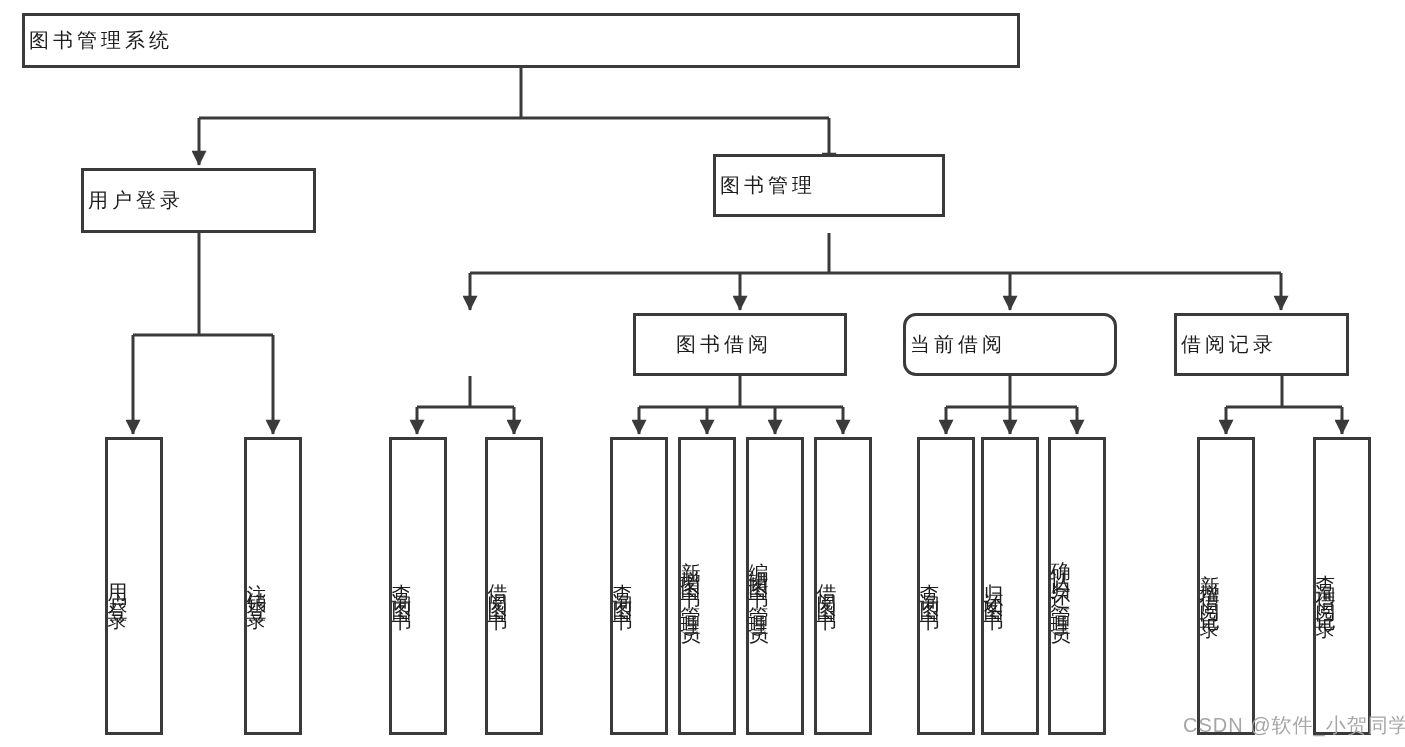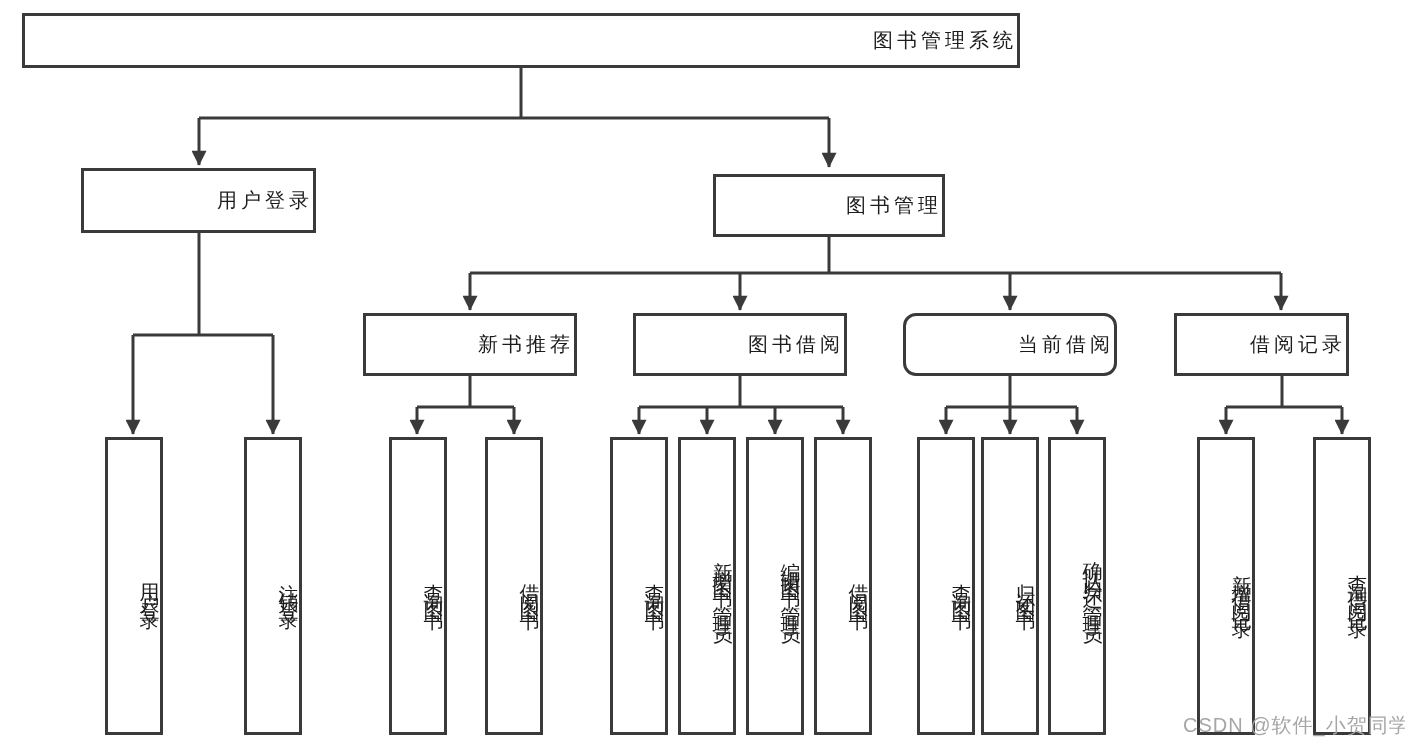--- a/index.html
+++ b/index.html
@@ -3,21 +3,21 @@
 <meta charset="utf-8">
 <style>
   html,body{margin:0;padding:0;background:#ffffff;}
   .stage{
     position:relative;width:1405px;height:747px;background:#ffffff;
     font-family:"Liberation Sans","DejaVu Sans",sans-serif;overflow:hidden;
   }
   .wires{position:absolute;left:0;top:0;width:1405px;height:747px;z-index:1;}
   .node{
     position:absolute;box-sizing:border-box;background:#ffffff;
-    border:3px solid #3a3a3a;display:flex;align-items:center;justify-content:flex-end;
+    border:3px solid #3a3a3a;display:flex;align-items:center;justify-content:flex-start;
     z-index:2;color:#1c1c1c;
   }
   .hlabel{
     font-size:20px;letter-spacing:4px;text-indent:4px;white-space:nowrap;
     color:#1c1c1c;
   }
   .vlabel{
     writing-mode:vertical-rl;text-orientation:mixed;
     font-size:20px;letter-spacing:9px;line-height:1;
     color:#1c1c1c;white-space:nowrap;
@@ -75,27 +75,24 @@
     </g>
   </svg>
 
   <div class="node" style="left:22px;top:13px;width:998px;height:55px;">
     <span class="hlabel">图书管理系统</span>
   </div>
 
   <div class="node" style="left:81px;top:168px;width:235px;height:65px;">
     <span class="hlabel">用户登录</span>
   </div>
-  <div class="node" style="left:713px;top:174px;width:232px;height:63px;">
+  <div class="node" style="left:713px;top:154px;width:232px;height:63px;">
     <span class="hlabel">图书管理</span>
   </div>
 
-  <div class="node" style="left:363px;top:313px;width:214px;height:63px;">
-    <span class="hlabel">新书推荐</span>
-  </div>
   <div class="node" style="left:633px;top:313px;width:214px;height:63px;padding-left:36px;">
     <span class="hlabel">图书借阅</span>
   </div>
   <div class="node" style="left:903px;top:313px;width:214px;height:63px;border-radius:13px;">
     <span class="hlabel">当前借阅</span>
   </div>
   <div class="node" style="left:1174px;top:313px;width:175px;height:63px;">
     <span class="hlabel">借阅记录</span>
   </div>
 

